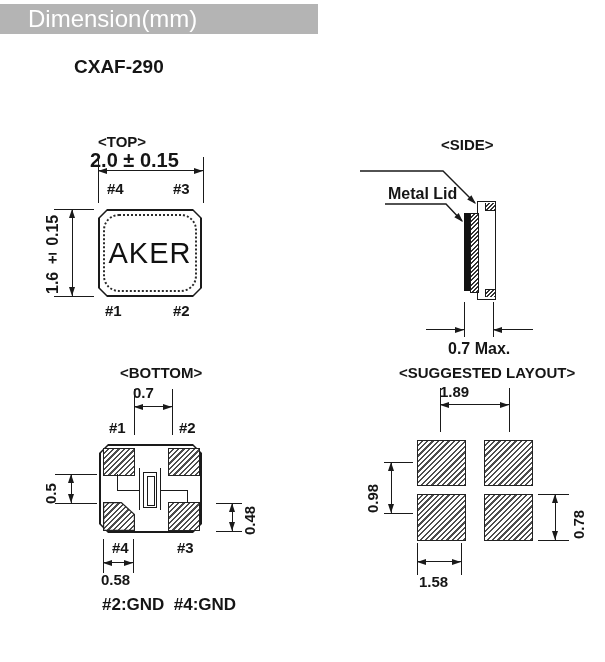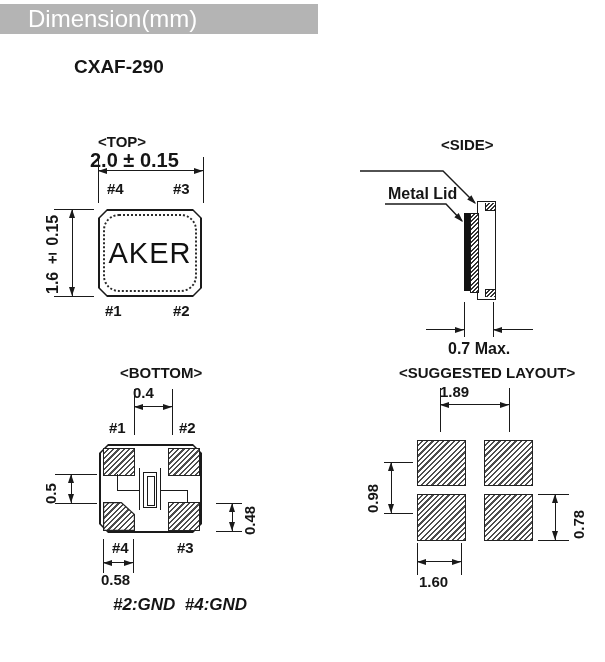--- a/index.html
+++ b/index.html
@@ -80,21 +80,21 @@
 
   <div class="vl" style="left:463.5px;top:302px;height:35px;"></div>
   <div class="vl" style="left:492.5px;top:302px;height:35px;"></div>
   <div class="hl" style="left:426px;top:328.5px;width:38px;"></div>
   <div class="ar ar-r" style="left:455px;top:326.5px;"></div>
   <div class="hl" style="left:493px;top:328.5px;width:40px;"></div>
   <div class="ar ar-l" style="left:493px;top:326.5px;"></div>
   <div class="t tc" style="left:448px;top:340px;width:80px;font-size:16px;">0.7 Max.</div>
 
   <div class="t tc" style="left:108px;top:364px;width:90px;margin-left:12px;">&lt;BOTTOM&gt;</div>
-  <div class="t tc" style="left:133px;top:384px;width:39px;">0.4</div>
+  <div class="t tc" style="left:133px;top:384px;width:39px;">0.7</div>
   <div class="vl" style="left:133.5px;top:389px;height:46px;"></div>
   <div class="vl" style="left:171.5px;top:389px;height:46px;"></div>
   <div class="hl" style="left:134px;top:405.5px;width:38px;"></div>
   <div class="ar ar-l" style="left:134px;top:403.5px;"></div>
   <div class="ar ar-r" style="left:163px;top:403.5px;"></div>
   <div class="t" style="left:109px;top:419px;">#1</div>
   <div class="t" style="left:179px;top:419px;">#2</div>
 
   <div class="abs oct" style="left:99px;top:444px;width:103px;height:89px;background:#1a1a1a;">
     <div class="oct-i"></div>
@@ -132,21 +132,21 @@
   <div class="t" style="left:112px;top:539px;">#4</div>
   <div class="t" style="left:177px;top:539px;">#3</div>
 
   <div class="vl" style="left:102.5px;top:539px;height:34px;"></div>
   <div class="vl" style="left:132.5px;top:539px;height:34px;"></div>
   <div class="hl" style="left:103px;top:561.5px;width:30px;"></div>
   <div class="ar ar-l" style="left:103px;top:559.5px;"></div>
   <div class="ar ar-r" style="left:124px;top:559.5px;"></div>
   <div class="t" style="left:101px;top:571px;">0.58</div>
 
-  <div class="t" style="left:113px;top:595px;font-size:17px;white-space:pre;font-style:italic;">#2:GND  #4:GND</div>
+  <div class="t" style="left:102px;top:595px;font-size:17px;white-space:pre;">#2:GND  #4:GND</div>
 
   <div class="t" style="left:399px;top:364px;">&lt;SUGGESTED LAYOUT&gt;</div>
   <div class="t tc" style="left:440px;top:383px;width:69px;">1.89</div>
   <div class="vl" style="left:439.5px;top:388px;height:44px;"></div>
   <div class="vl" style="left:508.5px;top:388px;height:44px;"></div>
   <div class="hl" style="left:440px;top:403.5px;width:69px;"></div>
   <div class="ar ar-l" style="left:440px;top:401.5px;"></div>
   <div class="ar ar-r" style="left:500px;top:401.5px;"></div>
 
   <div class="abs hatch" style="left:417px;top:440px;width:47px;height:44px;border:1.5px solid #222;"></div>
@@ -166,15 +166,15 @@
   <div class="vl" style="left:554.5px;top:494px;height:46px;"></div>
   <div class="ar ar-u" style="left:552px;top:494px;"></div>
   <div class="ar ar-d" style="left:552px;top:531px;"></div>
   <div class="t rot" style="left:570px;top:495px;height:44px;">0.78</div>
 
   <div class="vl" style="left:416.5px;top:543px;height:32px;"></div>
   <div class="vl" style="left:460.5px;top:543px;height:32px;"></div>
   <div class="hl" style="left:417px;top:560.5px;width:44px;"></div>
   <div class="ar ar-l" style="left:417px;top:558.5px;"></div>
   <div class="ar ar-r" style="left:452px;top:558.5px;"></div>
-  <div class="t tc" style="left:419px;top:573px;width:41px;">1.60</div>
+  <div class="t tc" style="left:419px;top:573px;width:41px;">1.58</div>
 
 </div>
 
 </body></html>

